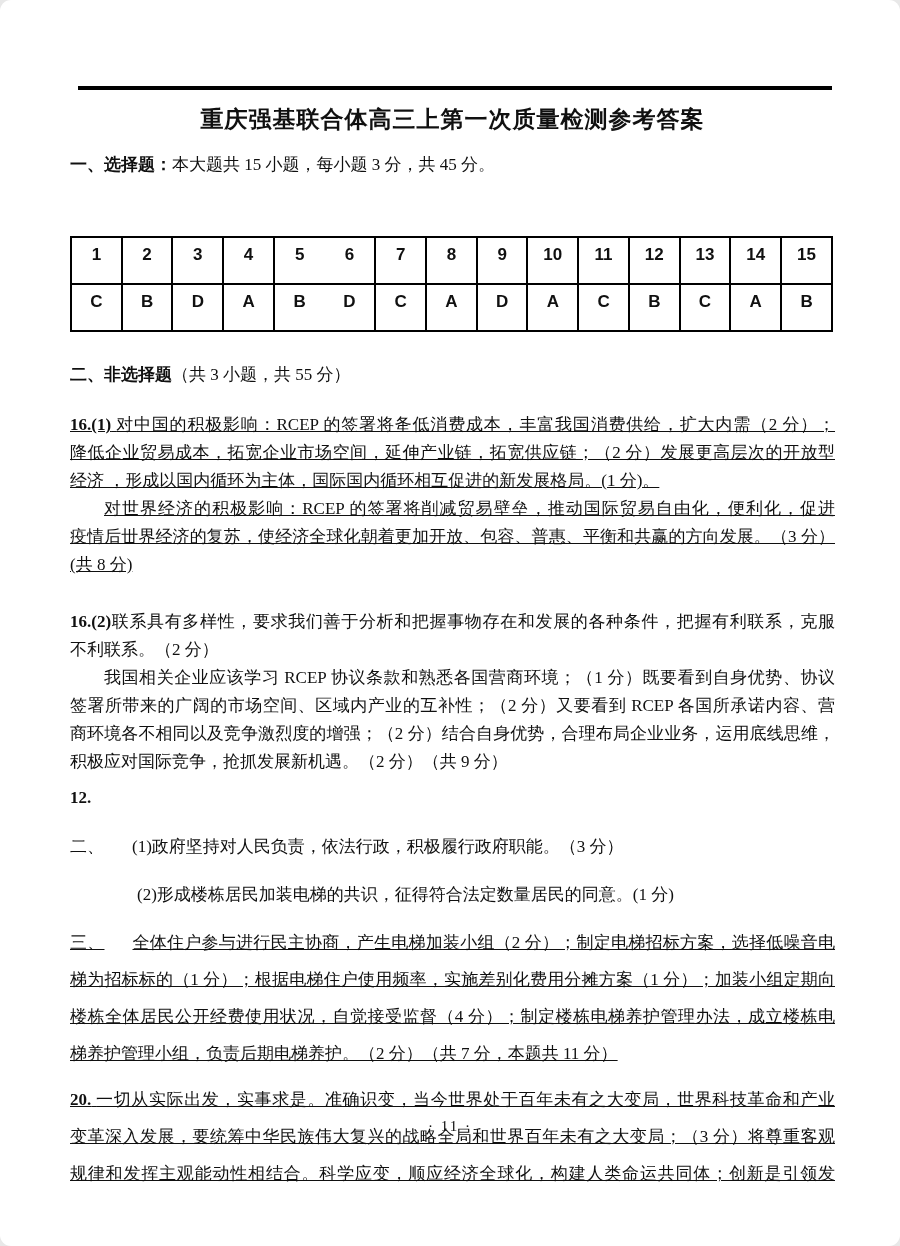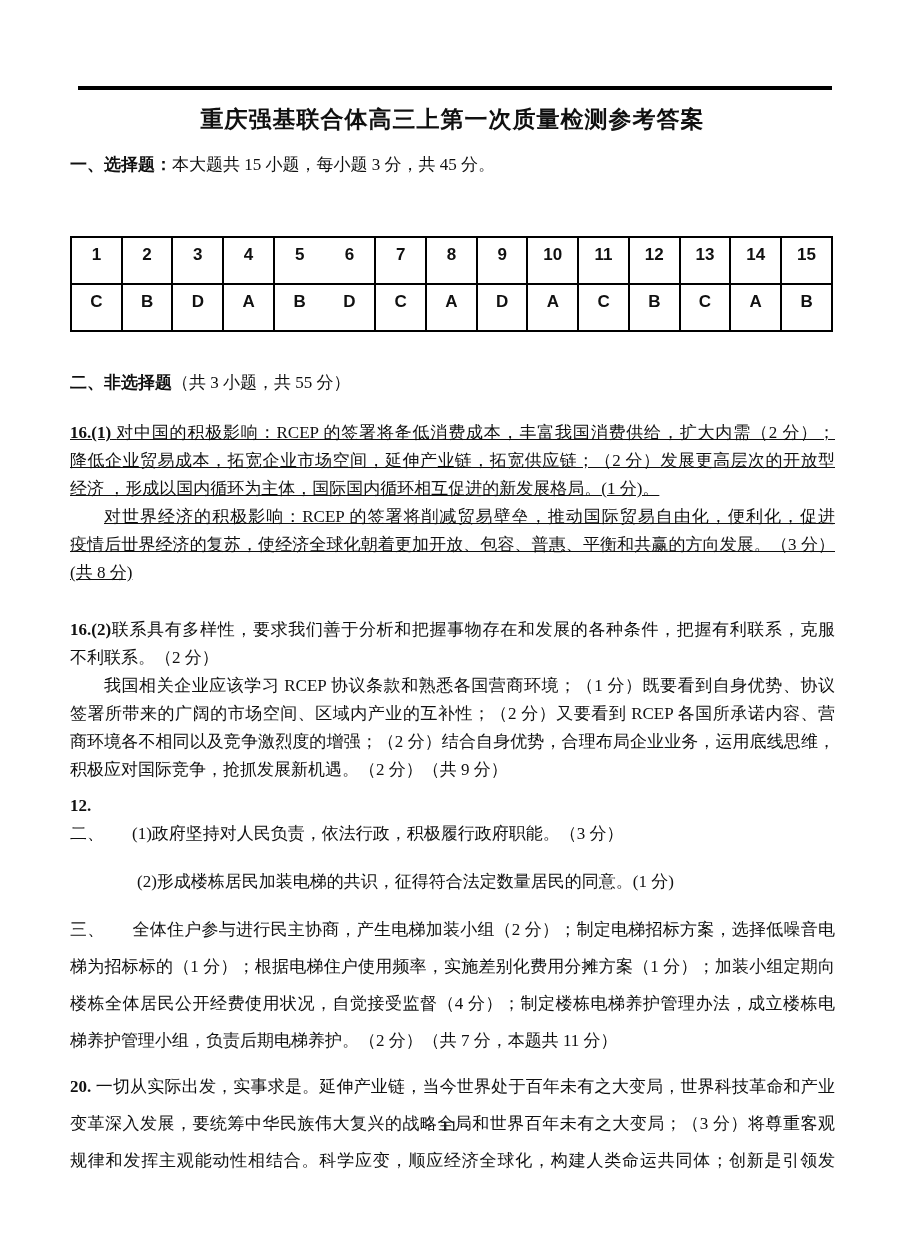--- a/index.html
+++ b/index.html
@@ -1,46 +1,46 @@
 <!DOCTYPE html>
 <html><head>
 <meta charset="utf-8">
 <style>
   * { margin:0; padding:0; box-sizing:border-box; }
   html,body { background:#e8e8e8; }
   body { font-family:"Liberation Serif","DejaVu Serif",serif; color:#101010; }
   .page {
     position:relative; width:900px; height:1246px; margin:0 auto;
-    background:#ffffff; overflow:hidden;
+    background:#ffffff; overflow:hidden;border-radius:11px;
   }
   .top-rule { position:absolute; left:78px; top:86px; width:754px; height:4px; background:#000; }
   .content { position:absolute; left:70px; top:100px; width:765px; }
   .doc-title { font-size:23px; font-weight:bold; text-align:center; letter-spacing:1px; margin-top:4px; }
   .sec-heading { font-size:17px; margin-top:17px; line-height:26px; }
   .b { font-weight:bold; }
   
   .answer-table { margin-top:58px; width:763px; border-collapse:collapse; table-layout:fixed; }
   .answer-table td {
     border:2px solid #000; height:47px; text-align:center; vertical-align:top;
     padding-top:7px; font-weight:bold; font-size:17px;
     font-family:"Liberation Sans","DejaVu Sans",sans-serif;
   }
   .dual { display:flex; justify-content:space-around; }
   
   .para { margin-top:0; }
   .ln { font-size:17px; line-height:28px; text-align:justify; text-align-last:justify; }
   .ln.left { text-align-last:left; }
   .ln.indent { text-indent:2em; }
-  .wide .ln { line-height:37px; }
+  .wide .ln { line-height:37px;text-decoration:underline; }
   .lead-gap { padding-right:28px; }
   .sub-indent { margin-left:67px; }
   .q16-1 { margin-top:23px;text-decoration:underline; }
   .q16-2 { margin-top:29px; }
   .q17 { margin-top:8px; }
-  .q17-p1 { }
+  .q17-p1 { margin-top:21px; }
   .q17-p2 { margin-top:20px; }
   .q17-plan { margin-top:15px; }
   .q18 { margin-top:9px; }
   .footer {
     position:absolute; left:0; top:1118px; width:900px; text-align:center;
     font-size:15px; letter-spacing:2px;
   }
 </style>
 </head>
 <body>
@@ -96,21 +96,21 @@
           <td>A</td>
           <td>C</td>
           <td>B</td>
           <td>C</td>
           <td>A</td>
           <td>B</td>
         </tr>
       </tbody>
     </table>
 
-    <div class="sec-heading" style="margin-top:38px;">
+    <div class="sec-heading" style="margin-top:30px;">
       <span class="b">二、非选择题</span><span>（共 3 小题，共 55 分）</span>
     </div>
 
     <div class="para q16-1">
       <div class="ln"><span class="b">16.(1)</span> <span>对中国的积极影响：RCEP 的签署将夅低消费成本，丰富我国消费供给，扩大内需（2 分）；</span></div>
       <div class="ln">降低企业贸易成本，拓宽企业市场空间，延伸产业链，拓宽供应链；（2 分）发展更高层次的开放型</div>
       <div class="ln left">经济 ，形成以国内循环为主体，国际国内循环相互促进的新发展格局。(1 分)。</div>
       <div class="ln indent">对世界经济的积极影响：RCEP 的签署将削减贸易壁垒，推动国际贸易自由化，便利化，促进</div>
       <div class="ln">疫情后丗界经济的复苏，使经济全球化朝着更加开放、包容、普惠、平衡和共赢的方向发展。（3 分）</div>
       <div class="ln left">(共 8 分)</div>
@@ -138,21 +138,21 @@
     </div>
 
     <div class="para q17-plan wide">
       <div class="ln"><span class="lead-gap">三、</span><span>全体住户参与进行民主协商，产生电梯加装小组（2 分）；制定电梯招标方案，选择低噪音电</span></div>
       <div class="ln">梯为招标标的（1 分）；根据电梯住户使用频率，实施差别化费用分摊方案（1 分）；加装小组定期向</div>
       <div class="ln">楼栋全体居民公开经费使用状况，自觉接受监督（4 分）；制定楼栋电梯养护管理办法，成立楼栋电</div>
       <div class="ln left">梯养护管理小组，负责后期电梯养护。（2 分）（共 7 分，本题共 11 分）</div>
     </div>
 
     <div class="para q18 wide">
-      <div class="ln"><span class="b">20.</span> <span>一切从实际出发，实事求是。延伸产业链，当今世界处于百年未有之大变局，世界科技革命和产业</span></div>
+      <div class="ln"><span class="b">20.</span> <span>一切从实际出发，实事求是。准确识变，当今世界处于百年未有之大变局，世界科技革命和产业</span></div>
       <div class="ln">变革深入发展，要统筹中华民族伟大复兴的战略全局和世界百年未有之大变局；（3 分）将尊重客观</div>
       <div class="ln">规律和发挥主观能动性相结合。科学应变，顺应经济全球化，构建人类命运共同体；创新是引领发</div>
     </div>
 
   </div>
 
   <div class="footer">· 11 ·</div>
 </div>
 
 </body></html>

